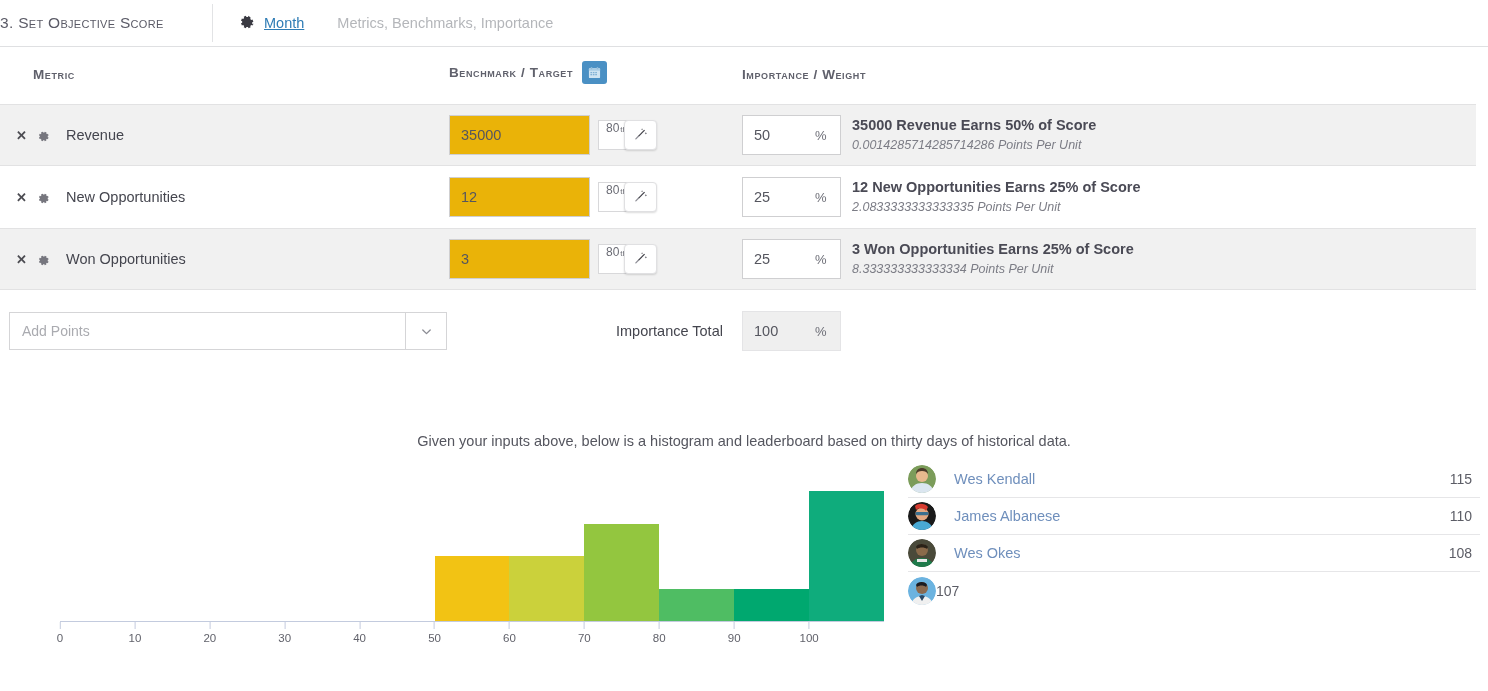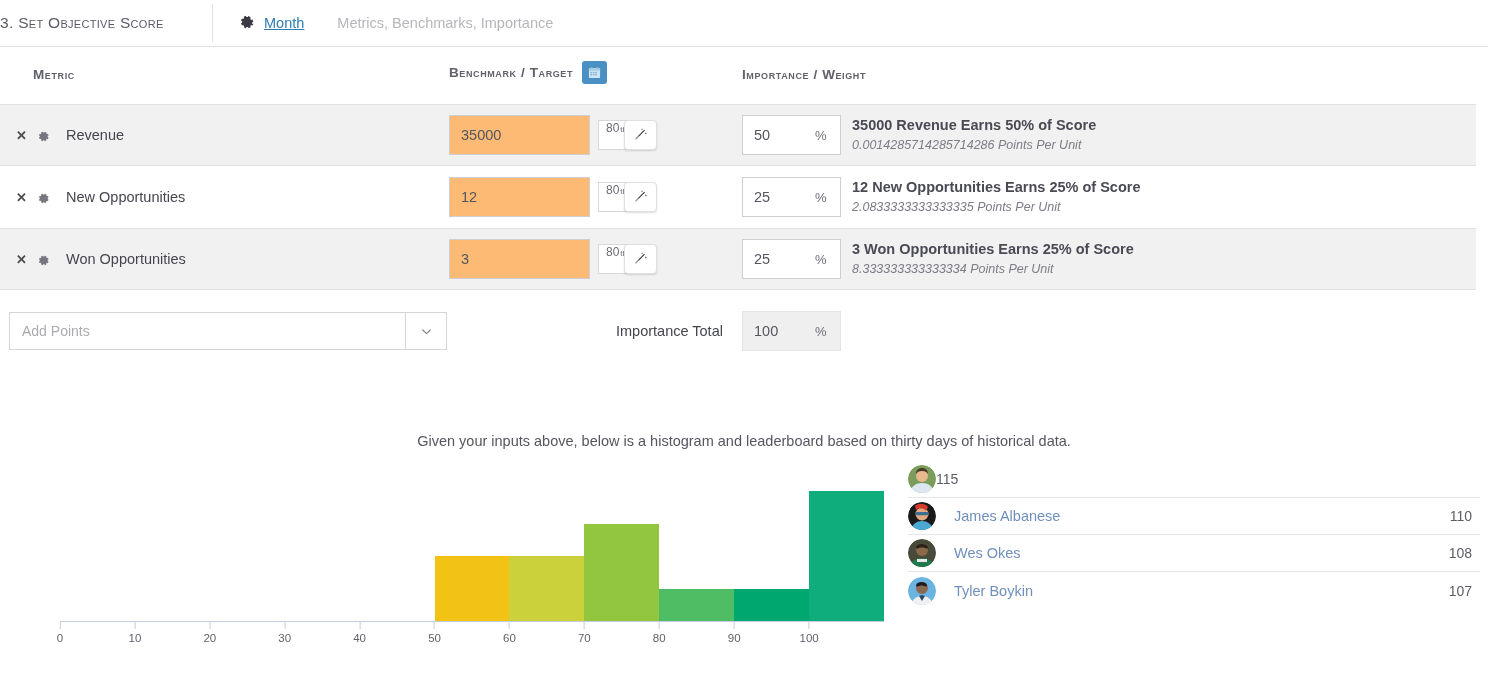--- a/index.html
+++ b/index.html
@@ -108,21 +108,21 @@
     font-size: 14.5px; color: #44454e;
   }
 
   .bench-wrap {
     position: absolute; left: 449px;
     display: flex; align-items: center;
   }
   .txt-input {
     width: 141px; height: 40px;
     border: 1px solid #cfcfd1;
-    background: #fdba74;
+    background: #eab308;
     font-size: 14.5px;
     color: #55565f;
     padding: 0 11px;
     font-family: "Liberation Sans", sans-serif;
     outline: none;
   }
   .pct-box {
     width: 37px; height: 30px;
     border: 1px solid #d8d8da;
     background: #fff;
@@ -566,20 +566,21 @@
   <div class="leader">
     <div class="lb-row">
       <span class="avatar">
         <svg viewBox="0 0 28 28" width="28" height="28">
             <circle cx="14" cy="14" r="14" fill="#7b9c5a"></circle>
             <circle cx="14" cy="11" r="6" fill="#e8b98e"></circle>
             <path d="M2 28c1-7 6-10 12-10s11 3 12 10z" fill="#dbe6f0"></path>
             <path d="M8 9c0-4 3-6 6-6s6 2 6 6c-1-2-3-3-6-3s-5 1-6 3z" fill="#4b3a2a"></path>
           </svg>
       </span>
+      <span class="lb-name">Wes Kendall</span>
       <span class="lb-score">115</span>
     </div>
     <div class="lb-row">
       <span class="avatar">
         <svg viewBox="0 0 28 28" width="28" height="28">
             <circle cx="14" cy="14" r="14" fill="#1a1a1a"></circle>
             <circle cx="14" cy="12" r="6.5" fill="#e2a882"></circle>
             <path d="M7 4c3-3 10-3 13 1l-2 4c-2-3-8-3-10-1z" fill="#d63a2f"></path>
             <rect x="7.5" y="10" width="13" height="3.2" rx="1.4" fill="#3a6f8f"></rect>
             <path d="M3 28c1-6 6-9 11-9s10 3 11 9z" fill="#49a9d4"></path>
@@ -604,17 +605,16 @@
     <div class="lb-row">
       <span class="avatar">
         <svg viewBox="0 0 28 28" width="28" height="28">
             <circle cx="14" cy="14" r="14" fill="#6bb3e0"></circle>
             <circle cx="14" cy="11" r="6" fill="#8a6a50"></circle>
             <path d="M8 8c1-4 10-4 11 0l-1 2c-2-2-7-2-9 0z" fill="#1c1c22"></path>
             <path d="M3 28c1-6 6-9 11-9s10 3 11 9z" fill="#f0f0f0"></path>
             <path d="M11 19l3 5 3-5-3-1z" fill="#2c4a66"></path>
           </svg>
       </span>
-      <span class="lb-name">Tyler Boykin</span>
       <span class="lb-score">107</span>
     </div>
   </div>
 </div>
 
 </body></html>

